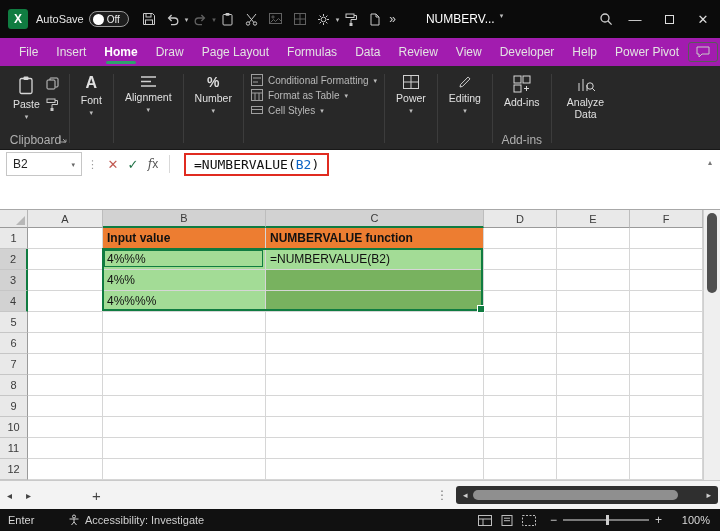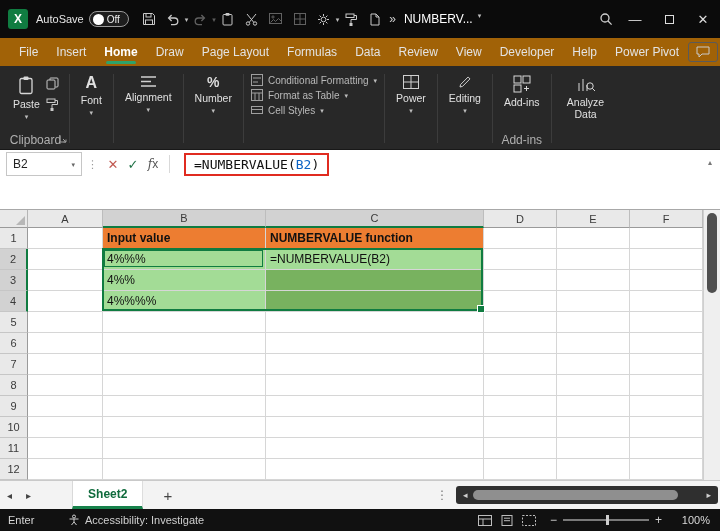--- a/index.html
+++ b/index.html
@@ -12,27 +12,27 @@
   .logo{width:20px;height:20px;border-radius:3px;background:#107C41;color:#fff;font-weight:bold;font-size:12px;display:flex;align-items:center;justify-content:center;margin-right:8px}
   .autosave{display:flex;align-items:center;gap:5px;margin-right:8px;white-space:nowrap}
   .toggle{width:40px;height:16px;border-radius:9px;border:1px solid #9a9a9a;background:#1d1d1d;display:flex;align-items:center;padding:0 3px;gap:3px}
   .knob{width:11px;height:11px;border-radius:50%;background:#fff}
   .toggle span{font-size:10px;color:#eee}
   .tico{width:24px;height:26px;display:flex;align-items:center;justify-content:center;border-radius:4px;flex:none}
   .tgrp{display:flex;align-items:center;flex:none}
   .chev{font-size:7px;color:#bdbdbd;line-height:1}
   .dim{opacity:.45}
   .overflow{color:#cfcfcf;font-size:12px;margin:0 4px 0 2px}
-  .doc-title{color:#fff;font-size:12px;margin-left:4px;display:flex;align-items:flex-start;gap:5px;white-space:nowrap}
+  .doc-title{color:#fff;font-size:12px;margin-left:26px;display:flex;align-items:flex-start;gap:5px;white-space:nowrap}
   .tspacer{flex:1}
   .win{width:34px;height:38px;display:flex;align-items:center;justify-content:center;color:#ddd;font-size:13px}
   .maxbox{width:9px;height:9px;border:1px solid #ddd}
 
   
-  #menubar{top:38px;height:28px;background:#a16207;display:flex;align-items:center;padding-left:10px;color:#e3e3e3;font-size:12px}
+  #menubar{top:38px;height:28px;background:#a21caf;display:flex;align-items:center;padding-left:10px;color:#e3e3e3;font-size:12px}
   .mitem{padding:0 9px;height:28px;display:flex;align-items:center;position:relative;white-space:nowrap}
   .mitem.active{color:#fff;font-weight:bold}
   .mitem.active::after{content:"";position:absolute;left:20%;right:20%;bottom:2px;height:3px;border-radius:2px;background:#2EA36B}
   .menu-actions{margin-left:auto;margin-right:8px;display:flex;gap:6px;align-items:center}
   .mbtn{width:30px;height:20px;border:1px solid #5a5a5a;border-radius:3px;display:flex;align-items:center;justify-content:center}
 
   
   #ribbon{top:66px;height:84px;background:#282828;border-bottom:1px solid #181818;display:flex;align-items:stretch;padding:2px 0 0 2px}
   .rsep{width:1px;background:#3c3c3c;margin:6px 0;flex:none}
   .rgroup{position:relative;display:flex;flex-direction:column;align-items:center;padding:4px 7px 15px;flex:none}
@@ -520,21 +520,20 @@
       <div class="active-cell" style="left: 104px; top: 40px; width: 159px; height: 17px; border-color: rgb(16, 124, 65);"></div>
     </div>
   <div id="vscroll">
     <div id="vthumb"></div>
   </div>
 
   <div id="tabbar" class="band">
     <span class="nav">◂</span>
     <span class="nav">▸</span>
     <div class="tabs">
-        <div class="stab active">Sheet2</div>
       </div>
     <span class="addsheet">+</span>
     <span class="dots">⋮</span>
     <div class="hscroll">
       <span class="arrow">◂</span>
       <div class="htrack">
           <div class="hthumb"></div>
         </div>
       <span class="arrow">▸</span>
     </div>

